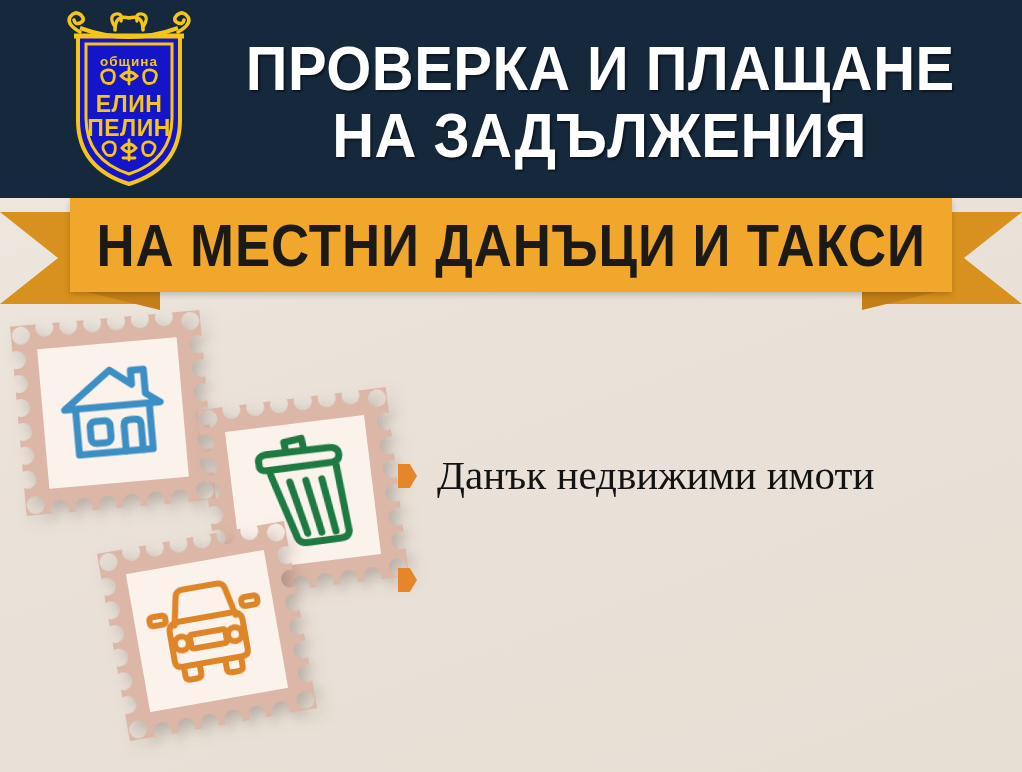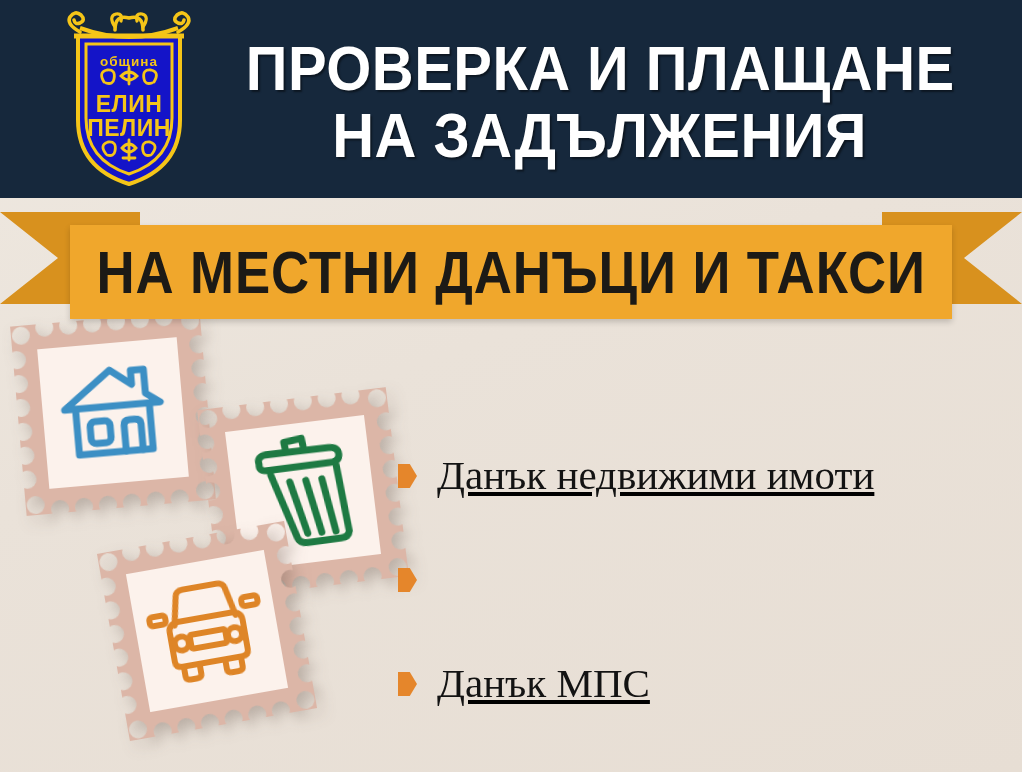--- a/index.html
+++ b/index.html
@@ -103,21 +103,20 @@
     position: absolute;
     top: 0;
     left: 70px;
     width: 882px;
     height: 94px;
     background: #f0a72c;
     display: flex;
     align-items: center;
     justify-content: center;
     box-shadow: 0 3px 6px rgba(0,0,0,0.18);
-    margin-top: 27px;
   }
 
   .ribbon-text {
     color: #1c1a16;
     font-family: "Liberation Sans Narrow", "Liberation Sans", sans-serif;
     font-weight: bold;
     font-size: 60px;
     letter-spacing: 1px;
     white-space: nowrap;
     transform: scaleX(0.88);
@@ -138,21 +137,20 @@
   .stamp-trash { top: 398px; left: 208px; transform: rotate(-7deg); }
   .stamp-car   { top: 536px; left: 112px; transform: rotate(-10deg); }
 
   
   .bullet-list {
     position: absolute;
     left: 398px;
     top: 424px;
     width: 610px;
     z-index: 4;
-    text-decoration: underline;
   }
 
   .bullet-row {
     display: flex;
     align-items: center;
     height: 104px;
   }
 
   .bullet-marker {
     flex: 0 0 auto;
@@ -391,20 +389,16 @@
 
     <div class="bullet-row">
       <span class="bullet-marker"></span>
       <span class="bullet-text">Данък недвижими имоти</span>
     </div>
 
     <div class="bullet-row">
       <span class="bullet-marker"></span>
     </div>
 
-    <div class="bullet-row">
-      <span class="bullet-marker"></span>
-      <span class="bullet-text">Данък МПС</span>
-    </div>
 
   </div>
 
 </div>
 
 </body></html>

